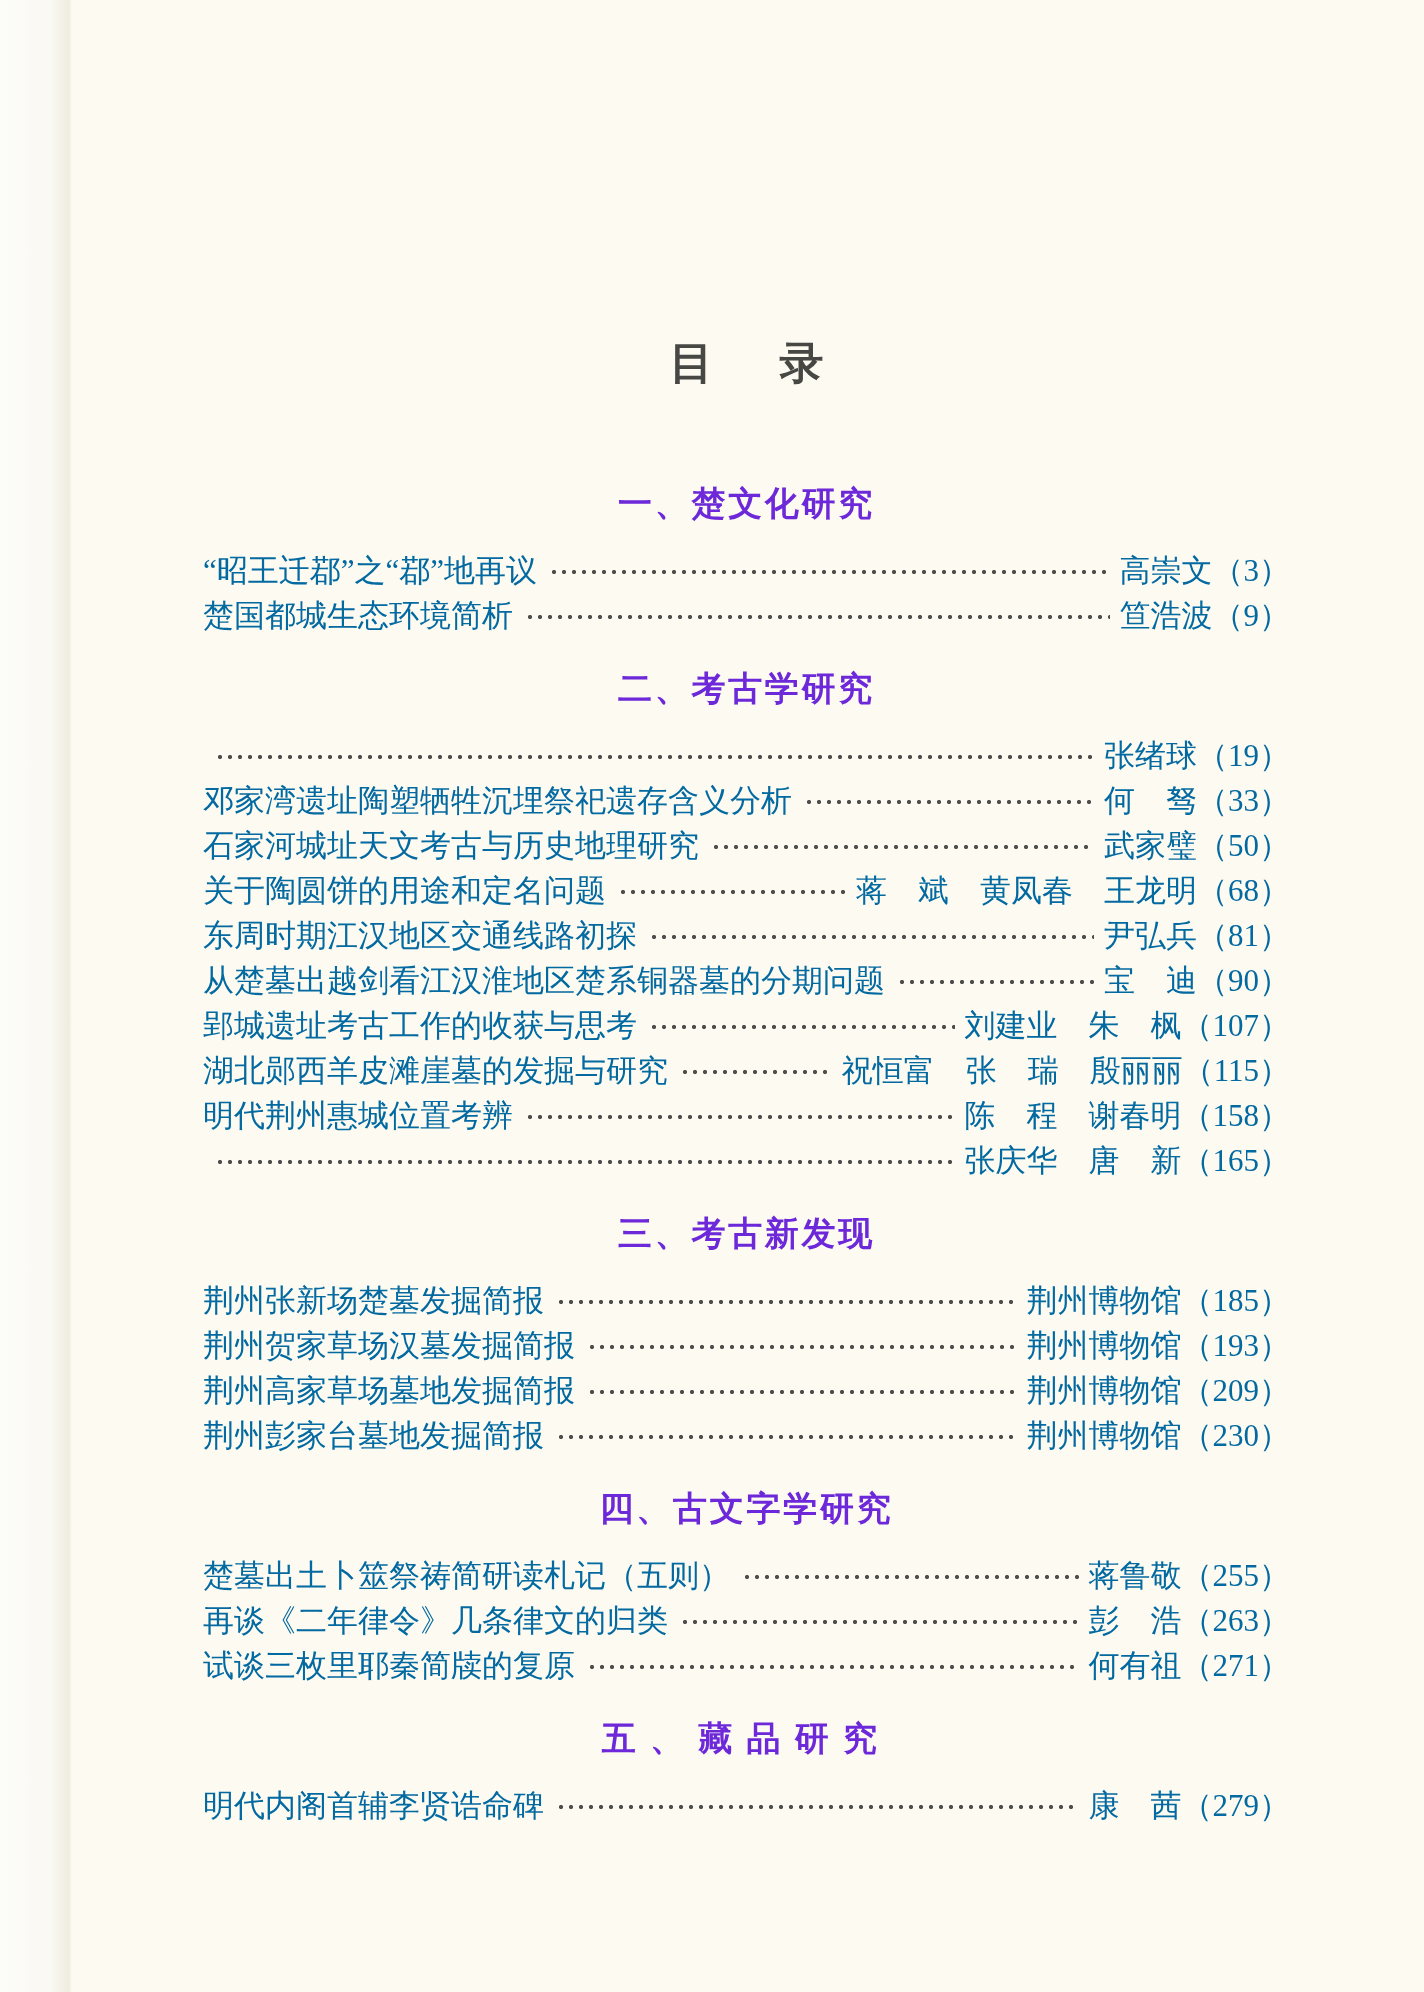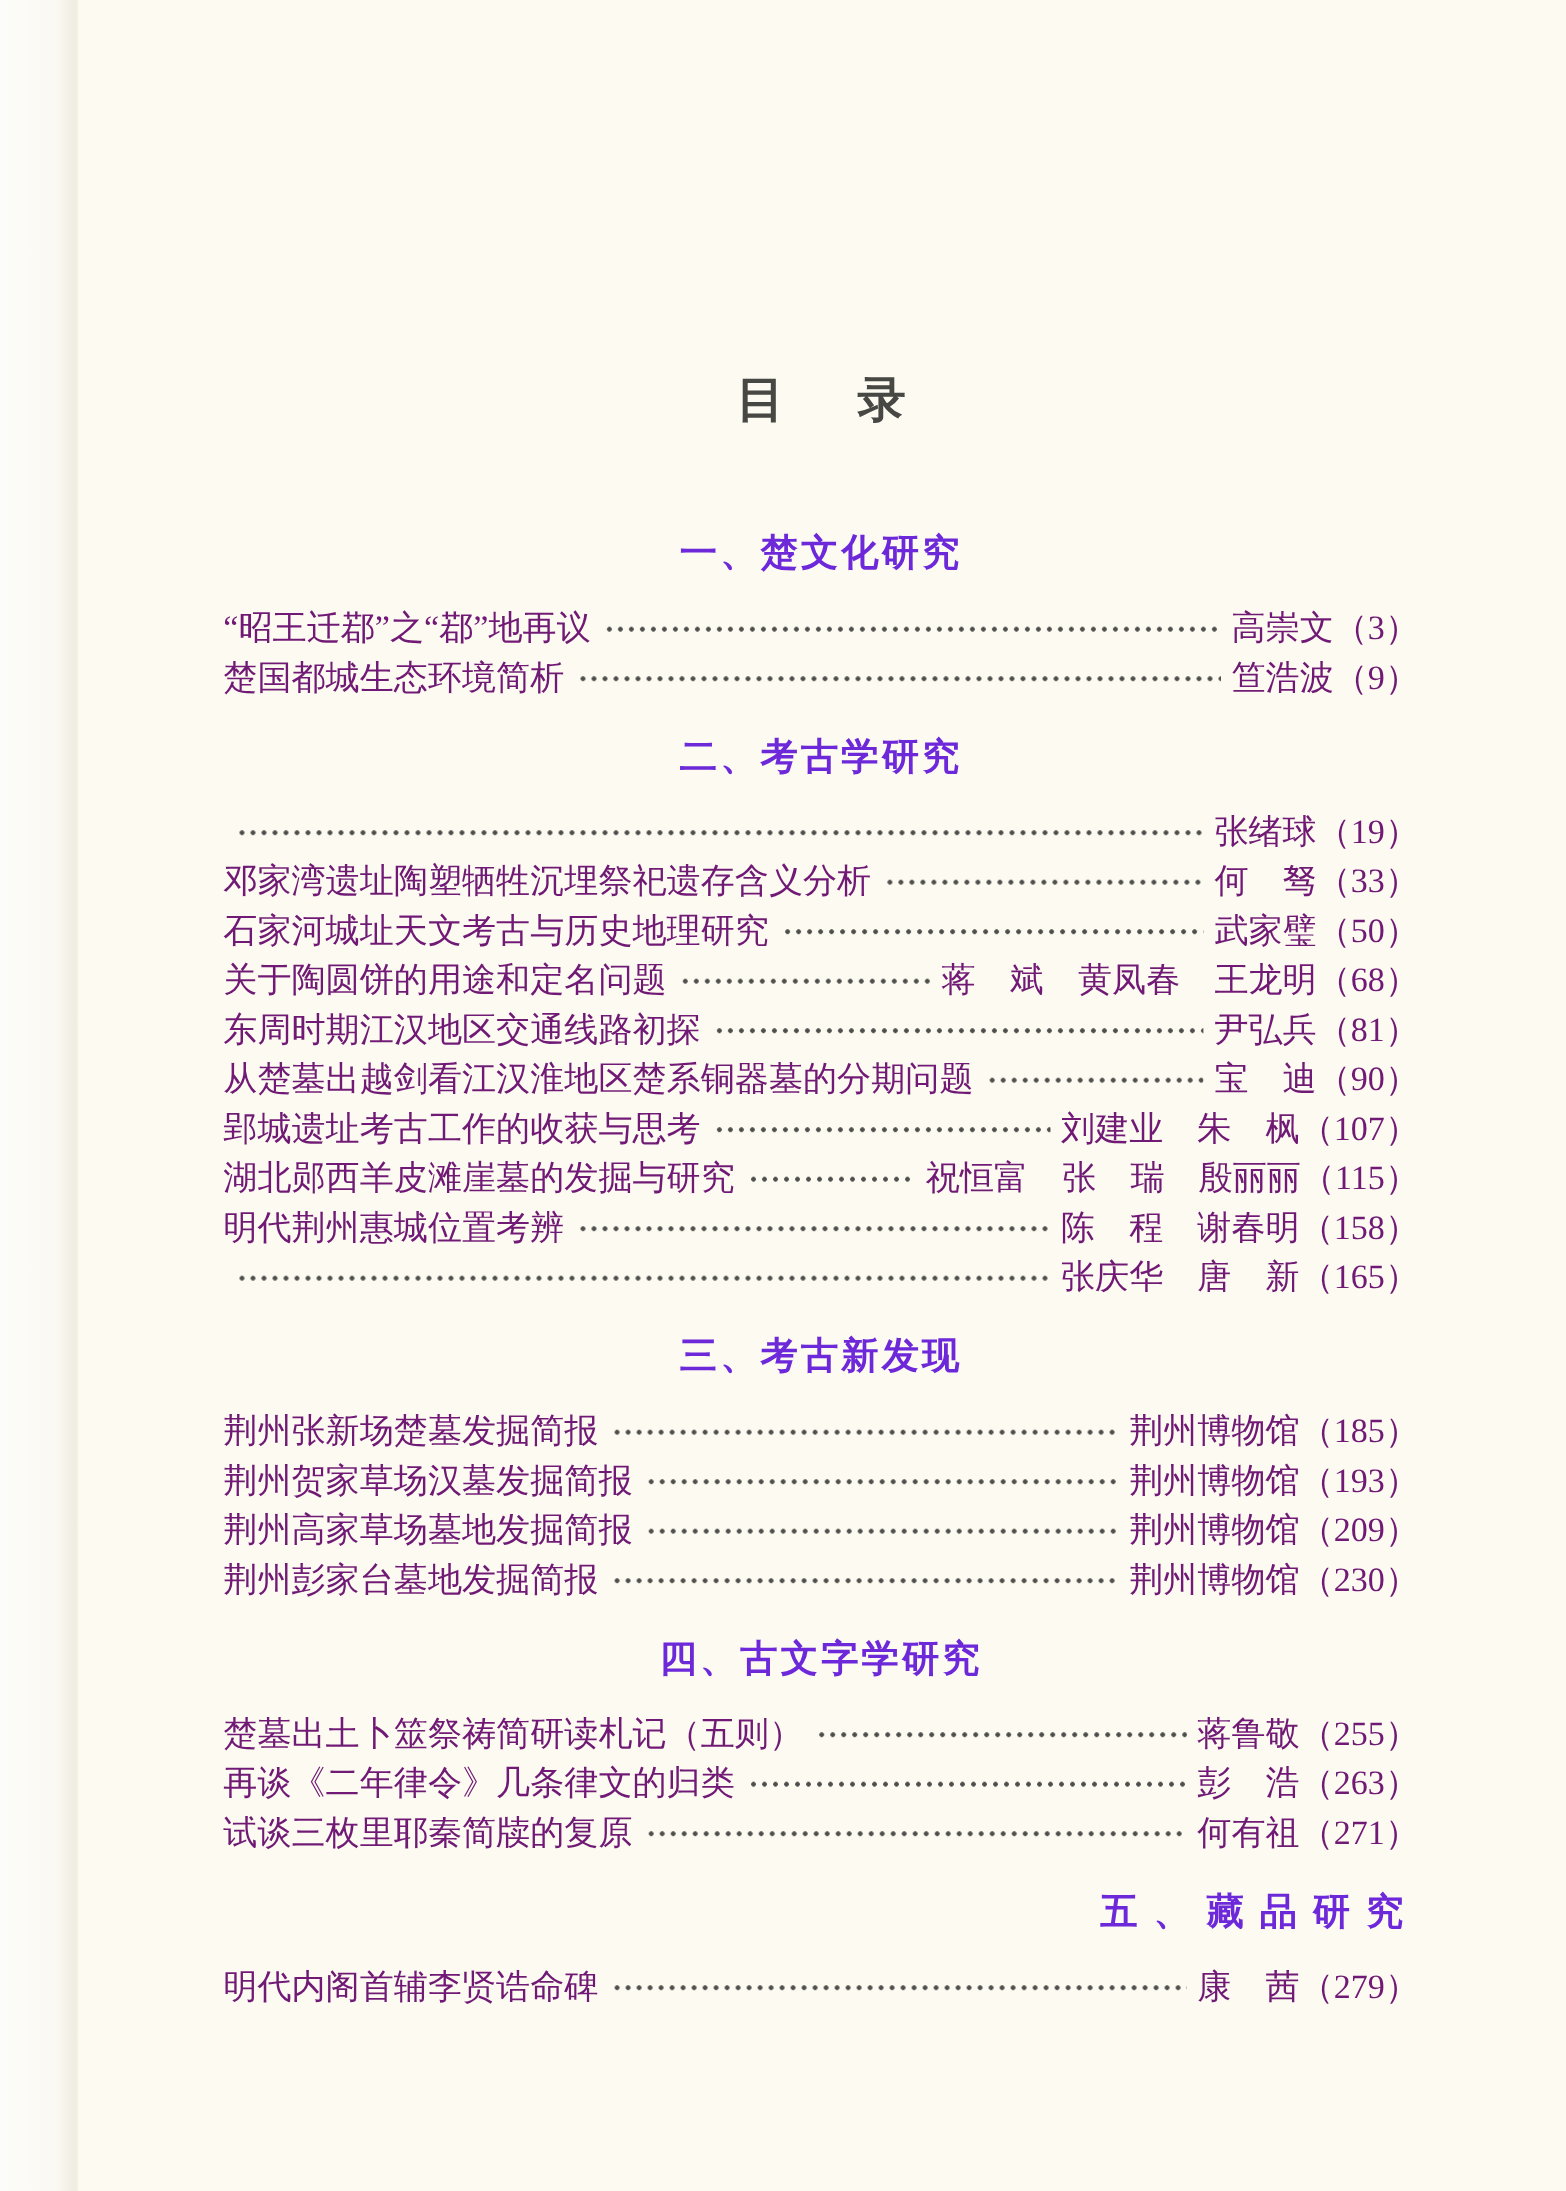--- a/index.html
+++ b/index.html
@@ -41,27 +41,27 @@
     margin: 28px 0 23px 0;
     text-align: center;
     font-family: "Liberation Sans", "DejaVu Sans", sans-serif;
     font-weight: bold;
     font-size: 34px;
     letter-spacing: 0.08em;
     color: #6d28d9;
     white-space: pre;
   }
   .section-header.first { margin-top: 92px; }
-  .section-header.spaced { letter-spacing: 0.42em; text-align: right; }
+  .section-header.spaced { letter-spacing: 0.42em; }
   .row {
     display: flex;
     align-items: center;
     height: 45px;
     font-size: 31px;
-    color: #701a75;
+    color: #0369a1;
   }
   .row .t { white-space: pre; flex: 0 0 auto; }
   .row .dots {
     flex: 1 1 auto;
     height: 10px;
     margin: 0 10px 0 12px;
     transform: translateY(1px);
     background-image: radial-gradient(circle, #4e4e4c 1.9px, rgba(0,0,0,0) 2.3px);
     background-size: 10px 10px;
     background-repeat: repeat-x;

